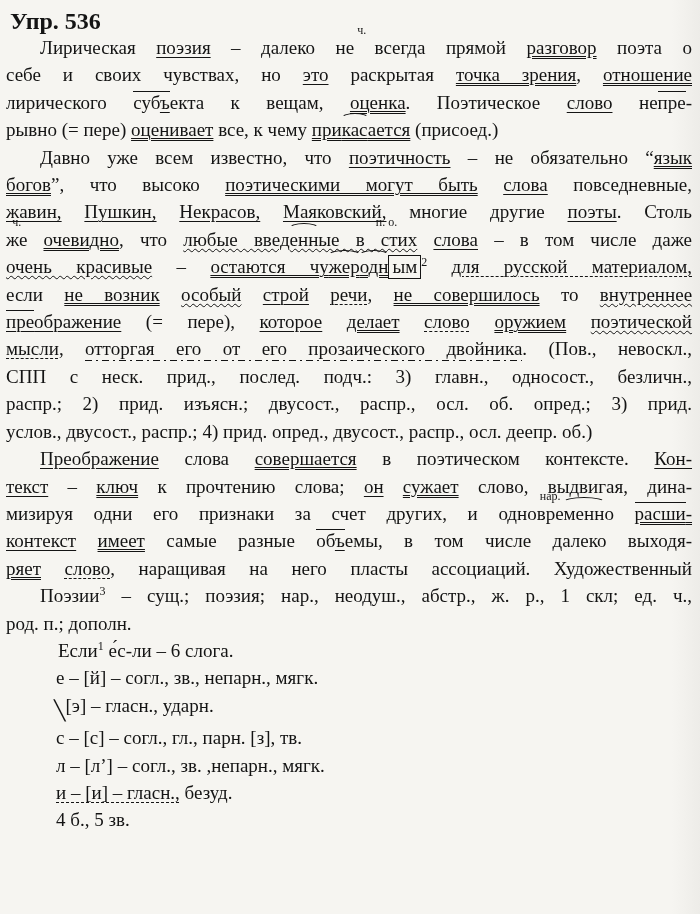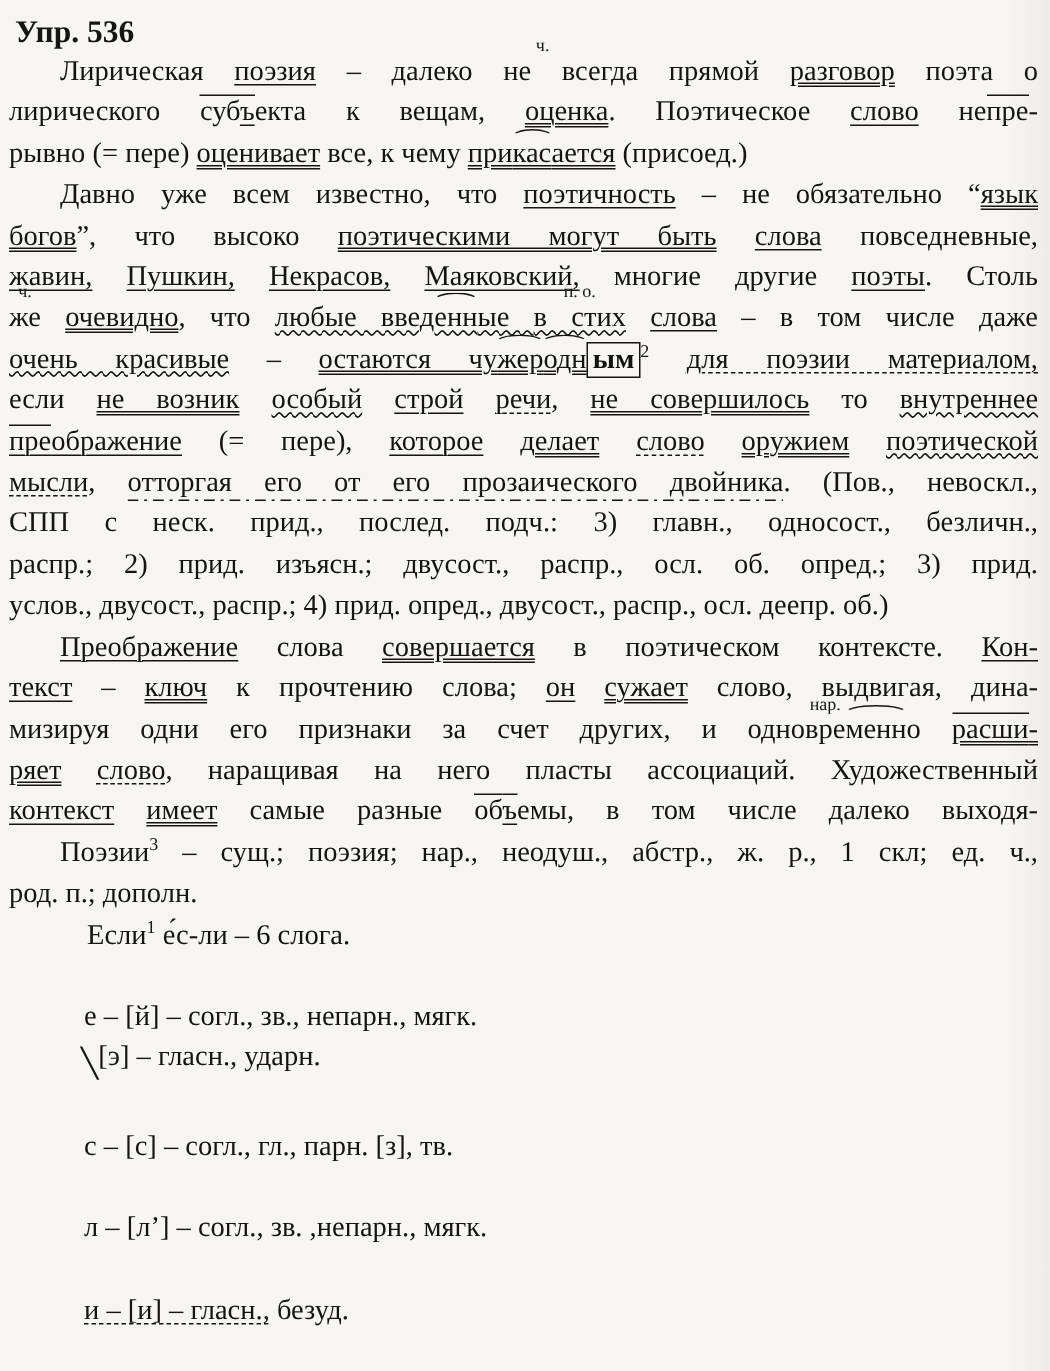--- a/index.html
+++ b/index.html
@@ -6,30 +6,30 @@
   .page {
     width:700px; height:914px; box-sizing:border-box;
     margin:0 auto; position:relative; overflow:hidden;
     background:linear-gradient(to right,#f6f5f1 0,#f6f5f1 96%,#edecE8 100%);
     background-color:#f6f5f1;
     color:#141414;
     font-family:"Liberation Serif","DejaVu Serif",serif;
     padding:8px 8px 0 6px;
   }
   .title {
-    font-size:21px; font-weight:bold; line-height:26px; padding-left:4px;
+    font-size:24px; font-weight:bold; line-height:26px; padding-left:4px;
   }
   .line {
     font-size:19px; line-height:27.4px; white-space:normal;
     position:relative;
   }
   .just { text-align:justify; text-align-last:justify; }
   .i-p  { text-indent:34px; }
   .i-e  { padding-left:52px; }
-  .i-ph { padding-left:50px;margin-top:27px; }
+  .i-ph { padding-left:50px; }
   .i-ph2{ padding-left:64px; }
   .seg { position:relative; text-decoration-color:#141414; }
   .u-single { text-decoration-line:underline; text-decoration-style:solid; text-decoration-thickness:1.4px; text-underline-offset:3px; }
   .u-double { text-decoration-line:underline; text-decoration-style:double; text-decoration-thickness:1px; text-underline-offset:2px;margin-top:29px; }
   .u-wavy   { text-decoration-line:underline; text-decoration-style:wavy; text-decoration-thickness:1px; text-underline-offset:2px; }
   .u-dashed { text-decoration-line:underline; text-decoration-style:dashed; text-decoration-thickness:1.4px; text-underline-offset:3px; }
   .u-dashdot{
     background-image:repeating-linear-gradient(to right,#141414 0 7px,transparent 7px 11px,#141414 11px 13px,transparent 13px 17px);
     background-repeat:repeat-x; background-position:0 calc(100% - 1px); background-size:17px 1.4px;
     padding-bottom:3px;
@@ -38,49 +38,50 @@
   .above {
     position:absolute; top:-12px; left:50%; transform:translateX(-50%);
     font-size:12px; line-height:10px; white-space:nowrap; text-decoration:none;
     font-family:"Liberation Serif",serif;
   }
   .arc::before {
     content:""; position:absolute; left:-1px; right:-1px; top:-6px; height:9px;
     border:1.4px solid transparent; border-top:1.4px solid #141414;
     border-radius:50%;
   }
-  .boxed { border:1.4px solid #141414; padding:0 3px 1px 3px;font-weight:bold; }
+  .boxed { border:1.4px solid #141414; padding:0 3px 1px 3px; }
   sup { font-size:12px; line-height:0; vertical-align:super; }
   .diag { font-family:"DejaVu Sans",sans-serif; font-size:19px; vertical-align:-5px; margin:0 0 0 -16px; display:inline-block; }
 </style>
 </head>
 <body>
 
 <div class="page">
   <div class="title">Упр. 536</div>
   <div id="page-content">
       <div class="line just i-p"><span class="seg">Лирическая </span><span class="seg u-single">поэзия</span><span class="seg"> – далеко </span><span class="seg">не<span class="above">ч.</span></span><span class="seg"> всегда прямой </span><span class="seg u-double">разговор</span><span class="seg"> поэта о</span></div>
+      <div class="line just"><span class="seg">себе и своих чувствах, но </span><span class="seg u-single">это</span><span class="seg"> раскрытая </span><span class="seg u-double">точка зрения</span><span class="seg">, </span><span class="seg u-double">отношение</span></div>
       <div class="line just"><span class="seg">лирического </span><span class="seg ov">суб</span><span class="seg u-single ov">ъ</span><span class="seg">екта к вещам, </span><span class="seg u-double">оценка</span><span class="seg">. Поэтическое </span><span class="seg u-single">слово</span><span class="seg"> не</span><span class="seg ov">пре</span><span class="seg">-</span></div>
       <div class="line"><span class="seg">рывно (= пере) </span><span class="seg u-double">оценивает</span><span class="seg"> все, к чему </span><span class="seg u-double">при</span><span class="seg u-double arc">кас</span><span class="seg u-double">ается</span><span class="seg"> (присоед.)</span></div>
       <div class="line just i-p"><span class="seg">Давно уже всем известно, что </span><span class="seg u-single">поэтичность</span><span class="seg"> – не обязательно “</span><span class="seg u-double">язык</span></div>
       <div class="line just"><span class="seg u-double">богов</span><span class="seg">”, что высоко </span><span class="seg u-double">поэтическими могут быть</span><span class="seg"> </span><span class="seg u-single">слова</span><span class="seg"> повседневные,</span></div>
       <div class="line just"><span class="seg u-single">жавин,</span><span class="seg"> </span><span class="seg u-single">Пушкин,</span><span class="seg"> </span><span class="seg u-single">Некрасов,</span><span class="seg"> </span><span class="seg u-single">Маяковский,</span><span class="seg"> многие другие </span><span class="seg u-single">поэты</span><span class="seg">. Столь</span></div>
       <div class="line just"><span class="seg">же<span class="above">ч.</span></span><span class="seg"> </span><span class="seg u-double">очевидно</span><span class="seg">, что </span><span class="seg u-wavy">любые введ</span><span class="seg u-wavy arc">енн</span><span class="seg u-wavy">ые </span><span class="seg u-wavy">в стих<span class="above">п. о.</span></span><span class="seg"> </span><span class="seg u-single">слова</span><span class="seg"> – в том числе даже</span></div>
-      <div class="line just"><span class="seg u-wavy">очень красивые</span><span class="seg"> – </span><span class="seg u-double">остаются чу</span><span class="seg u-double arc">жер</span><span class="seg u-double arc">одн</span><span class="seg"><span class="boxed">ым</span><sup>2</sup></span><span class="seg"> </span><span class="seg u-dashed">для поэзии материалом,</span></div>
+      <div class="line just"><span class="seg u-wavy">очень красивые</span><span class="seg"> – </span><span class="seg u-double">остаются чу</span><span class="seg u-double arc">жер</span><span class="seg u-double arc">одн</span><span class="seg"><span class="boxed">ым</span><sup>2</sup></span><span class="seg"> </span><span class="seg u-dashed">для русской материалом,</span></div>
       <div class="line just"><span class="seg">если </span><span class="seg u-double">не возник</span><span class="seg"> </span><span class="seg u-wavy">особый</span><span class="seg"> </span><span class="seg u-single">строй</span><span class="seg"> </span><span class="seg u-dashed">речи</span><span class="seg">, </span><span class="seg u-double">не совершилось</span><span class="seg"> то </span><span class="seg u-wavy">внутреннее</span></div>
       <div class="line just"><span class="seg u-single ov">пре</span><span class="seg u-single">ображение</span><span class="seg"> (= пере), </span><span class="seg u-single">которое</span><span class="seg"> </span><span class="seg u-double">делает</span><span class="seg"> </span><span class="seg u-dashed">слово</span><span class="seg"> </span><span class="seg u-double">оружием</span><span class="seg"> </span><span class="seg u-wavy">поэтической</span></div>
       <div class="line just"><span class="seg u-dashed">мысли</span><span class="seg">, </span><span class="seg u-dashdot">отторгая его от его прозаического двойника</span><span class="seg">. (Пов., невоскл.,</span></div>
       <div class="line just"><span class="seg">СПП с неск. прид., послед. подч.: 3) главн., односост., безличн.,</span></div>
       <div class="line just"><span class="seg">распр.; 2) прид. изъясн.; двусост., распр., осл. об. опред.; 3) прид.</span></div>
       <div class="line"><span class="seg">услов., двусост., распр.; 4) прид. опред., двусост., распр., осл. деепр. об.)</span></div>
       <div class="line just i-p"><span class="seg u-single">Преображение</span><span class="seg"> слова </span><span class="seg u-double">совершается</span><span class="seg"> в поэтическом контексте. </span><span class="seg u-single">Кон-</span></div>
       <div class="line just"><span class="seg u-single">текст</span><span class="seg"> – </span><span class="seg u-double">ключ</span><span class="seg"> к прочтению слова; </span><span class="seg u-single">он</span><span class="seg"> </span><span class="seg u-double">сужает</span><span class="seg"> слово, выдвигая, дина-</span></div>
       <div class="line just"><span class="seg">мизируя одни его признаки за счет других, и одно</span><span class="seg">вре<span class="above">нар.</span></span><span class="seg arc">менн</span><span class="seg">о </span><span class="seg u-double ov">расши</span><span class="seg u-double">-</span></div>
+      <div class="line just"><span class="seg u-single">контекст</span><span class="seg"> </span><span class="seg u-double">имеет</span><span class="seg"> самые разные </span><span class="seg ov">об</span><span class="seg u-single ov">ъ</span><span class="seg">емы, в том числе далеко выходя-</span></div>
       <div class="line just"><span class="seg u-double">ряет</span><span class="seg"> </span><span class="seg u-dashed">слово</span><span class="seg">, наращивая на него пласты ассоциаций. Художественный</span></div>
-      <div class="line just"><span class="seg u-single">контекст</span><span class="seg"> </span><span class="seg u-double">имеет</span><span class="seg"> самые разные </span><span class="seg ov">об</span><span class="seg u-single ov">ъ</span><span class="seg">емы, в том числе далеко выходя-</span></div>
       <div class="line just i-p"><span class="seg">Поэзии<sup>3</sup></span><span class="seg"> – сущ.; поэзия; нар., неодуш., абстр., ж. р., 1 скл; ед. ч.,</span></div>
       <div class="line"><span class="seg">род. п.; дополн.</span></div>
       <div class="line i-e"><span class="seg">Если<sup>1</sup></span><span class="seg"> е́с-ли – 6 слога.</span></div>
       <div class="line i-ph"><span class="seg">е – [й] – согл., зв., непарн., мягк.</span></div>
       <div class="line i-ph2"><span class="seg diag">╲</span><span class="seg">[э] – гласн., ударн.</span></div>
       <div class="line i-ph"><span class="seg">с – [с] – согл., гл., парн. [з], тв.</span></div>
       <div class="line i-ph"><span class="seg">л – [л’] – согл., зв. ,непарн., мягк.</span></div>
       <div class="line i-ph"><span class="seg u-dashed">и – [и] – гласн.,</span><span class="seg"> безуд.</span></div>
       <div class="line i-ph"><span class="seg">4 б., 5 зв.</span></div>
     </div>

